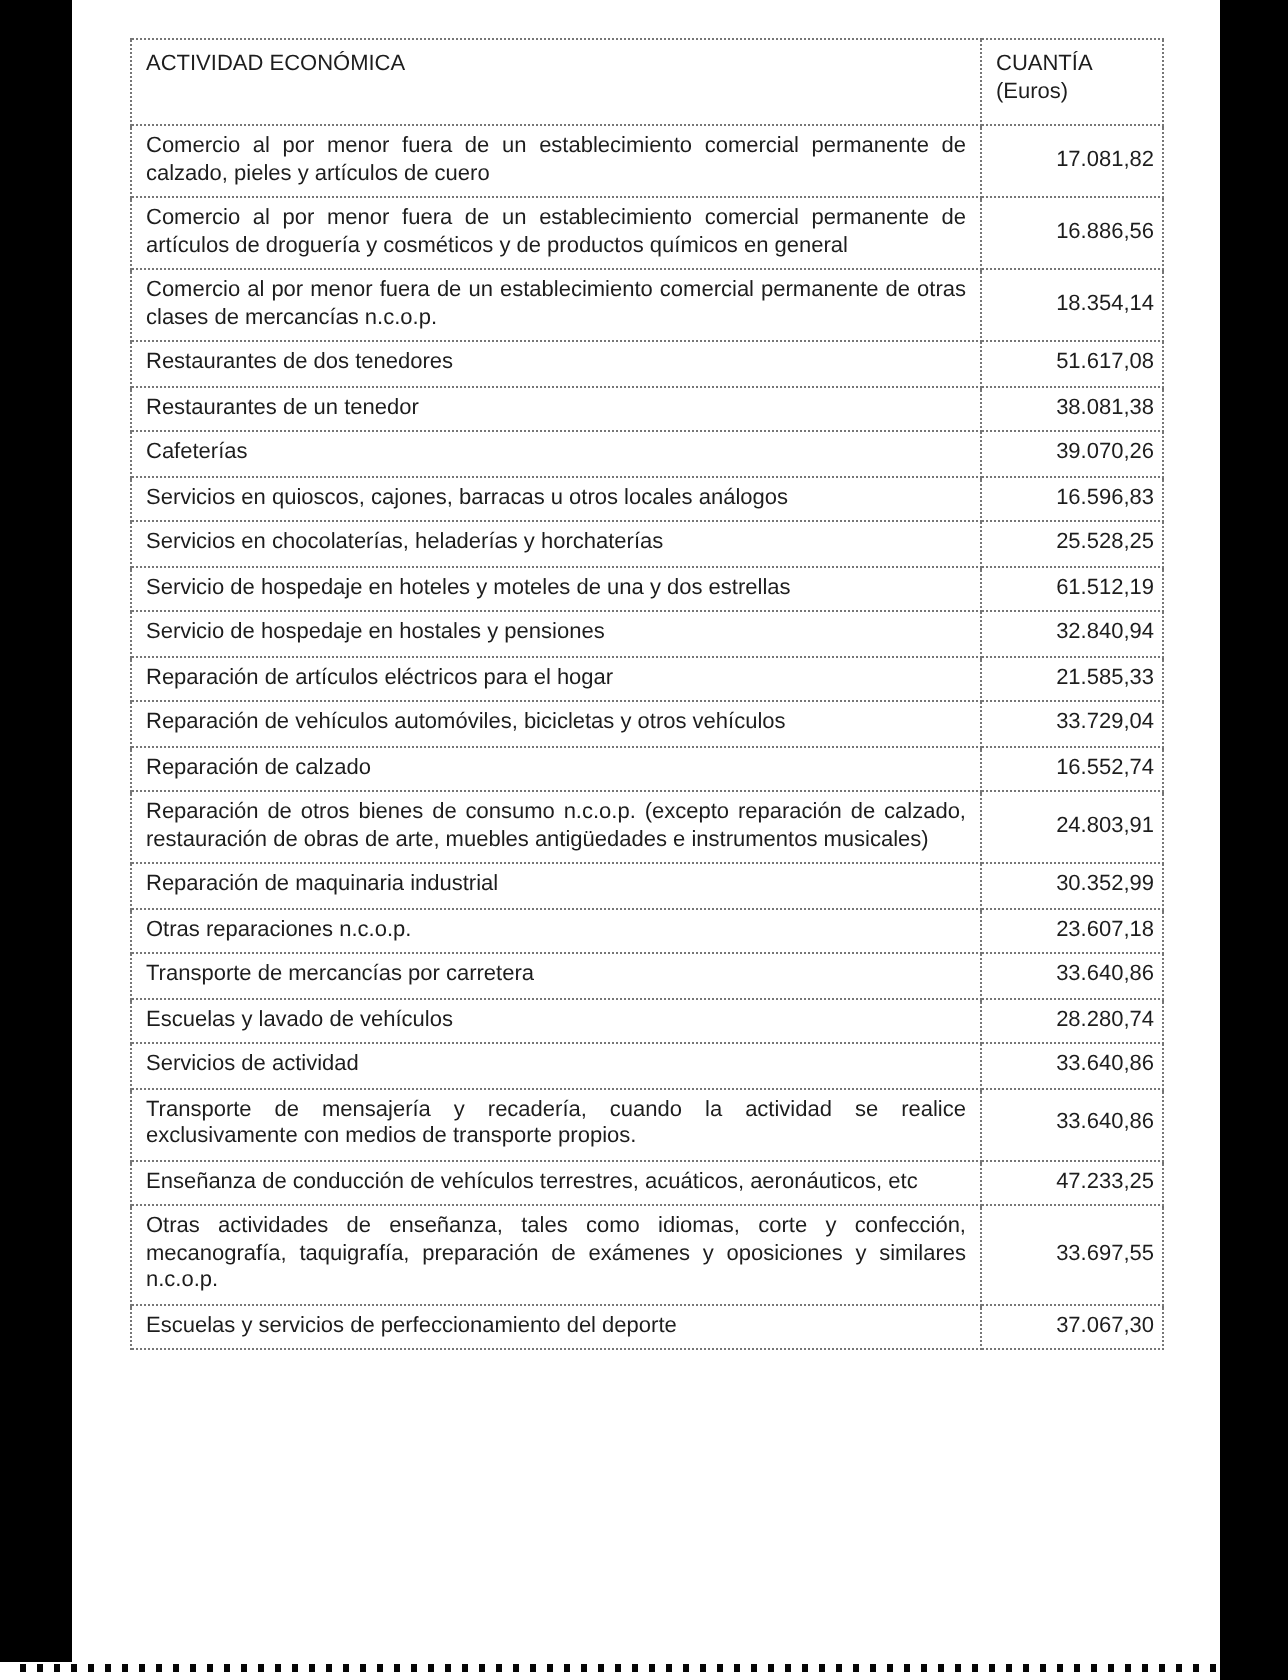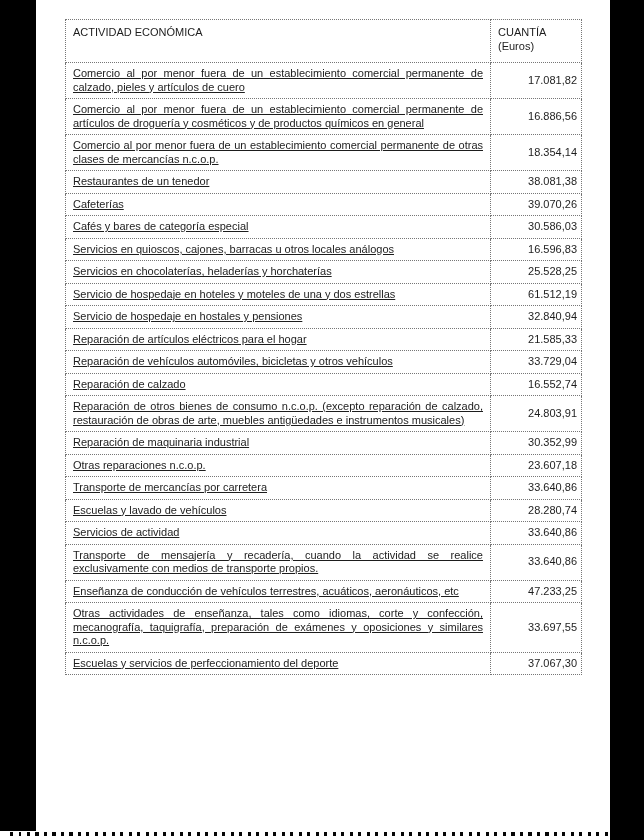--- a/index.html
+++ b/index.html
@@ -60,21 +60,20 @@
   table.rates th {
     text-align: left;
     vertical-align: top;
     padding: 6px 6px 6px 7px;
     height: 30px;
   }
   td.activity {
     vertical-align: top;
     text-align: justify;
     padding: 4px 7px 4px 7px;
-    text-decoration: underline;
   }
   td.amount {
     vertical-align: middle;
     text-align: right;
     padding: 2px 4px 2px 7px;
     white-space: nowrap;
   }
 </style>
 </head>
 <body>
@@ -105,32 +104,32 @@
         </tr>
         <tr>
           <td class="activity">Comercio al por menor fuera de un establecimiento comercial permanente de artículos de droguería y cosméticos y de productos químicos en general</td>
           <td class="amount">16.886,56</td>
         </tr>
         <tr>
           <td class="activity">Comercio al por menor fuera de un establecimiento comercial permanente de otras clases de mercancías n.c.o.p.</td>
           <td class="amount">18.354,14</td>
         </tr>
         <tr>
+          <td class="activity">Restaurantes de dos tenedores</td>
+          <td class="amount">51.617,08</td>
+        </tr>
+        <tr>
           <td class="activity">Restaurantes de un tenedor</td>
           <td class="amount">38.081,38</td>
         </tr>
         <tr>
           <td class="activity">Cafeterías</td>
           <td class="amount">39.070,26</td>
         </tr>
         <tr>
-          <td class="activity">Cafés y bares de categoría especial</td>
-          <td class="amount">30.586,03</td>
-        </tr>
-        <tr>
           <td class="activity">Servicios en quioscos, cajones, barracas u otros locales análogos</td>
           <td class="amount">16.596,83</td>
         </tr>
         <tr>
           <td class="activity">Servicios en chocolaterías, heladerías y horchaterías</td>
           <td class="amount">25.528,25</td>
         </tr>
         <tr>
           <td class="activity">Servicio de hospedaje en hoteles y moteles de una y dos estrellas</td>
           <td class="amount">61.512,19</td>

